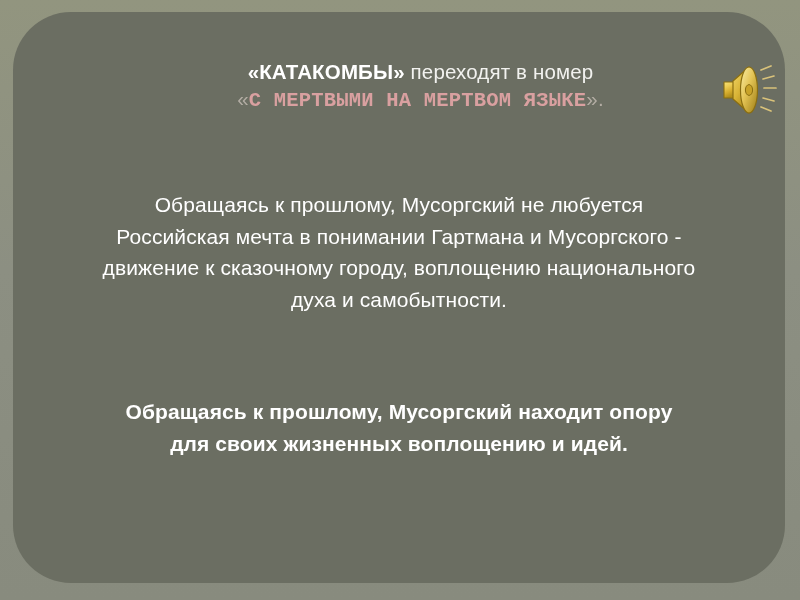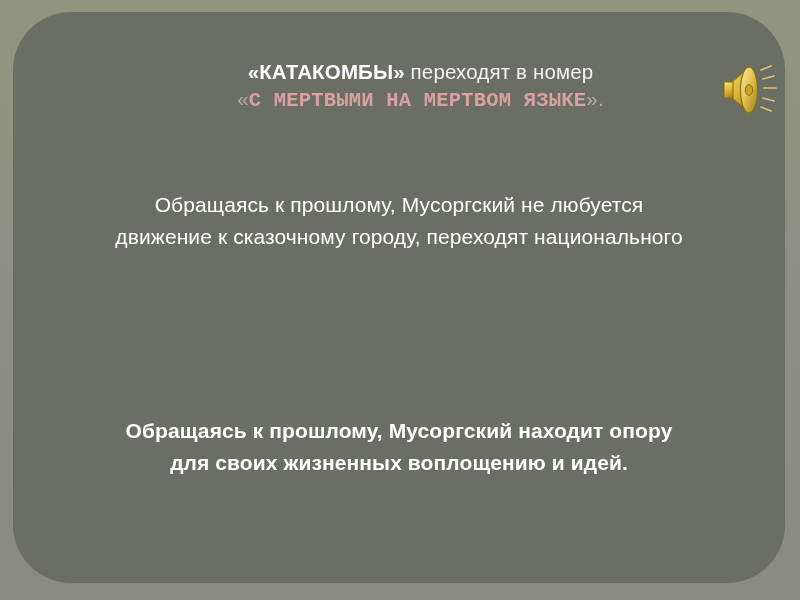--- a/index.html
+++ b/index.html
@@ -107,21 +107,21 @@
     font-weight: normal;
     color: #ffffff;
     line-height: 31.5px;
     white-space: nowrap;
     letter-spacing: 0.1px;
   }
 
   #closing-block {
     position: absolute;
     left: 0;
-    top: 403px;
+    top: 384px;
     width: 772px;
     text-align: center;
   }
   .closing-line {
     display: block;
     font-size: 21px;
     font-weight: bold;
     color: #ffffff;
     line-height: 31.5px;
     white-space: nowrap;
@@ -175,21 +175,23 @@
           <line x1="45" y1="19" x2="56" y2="16"></line>
           <line x1="46" y1="28" x2="58" y2="28"></line>
           <line x1="45" y1="38" x2="56" y2="41"></line>
           <line x1="43" y1="47" x2="53" y2="51"></line>
         </g>
       </svg>
     </div>
 
     <div id="body-block">
       <span class="body-line">Обращаясь к прошлому, Мусоргский не любуется</span>
-      <span class="body-line">движение к сказочному городу, переходят национального</span>
+      <span class="body-line">Российская мечта в понимании Гартмана и Мусоргского -</span>
+      <span class="body-line">движение к сказочному городу, воплощению национального</span>
+      <span class="body-line">духа и самобытности.</span>
     </div>
 
     <div id="closing-block">
       <span class="closing-line">Обращаясь к прошлому, Мусоргский находит опору</span>
       <span class="closing-line">для своих жизненных воплощению и идей.</span>
     </div>
 
   </div>
 </div>
 

